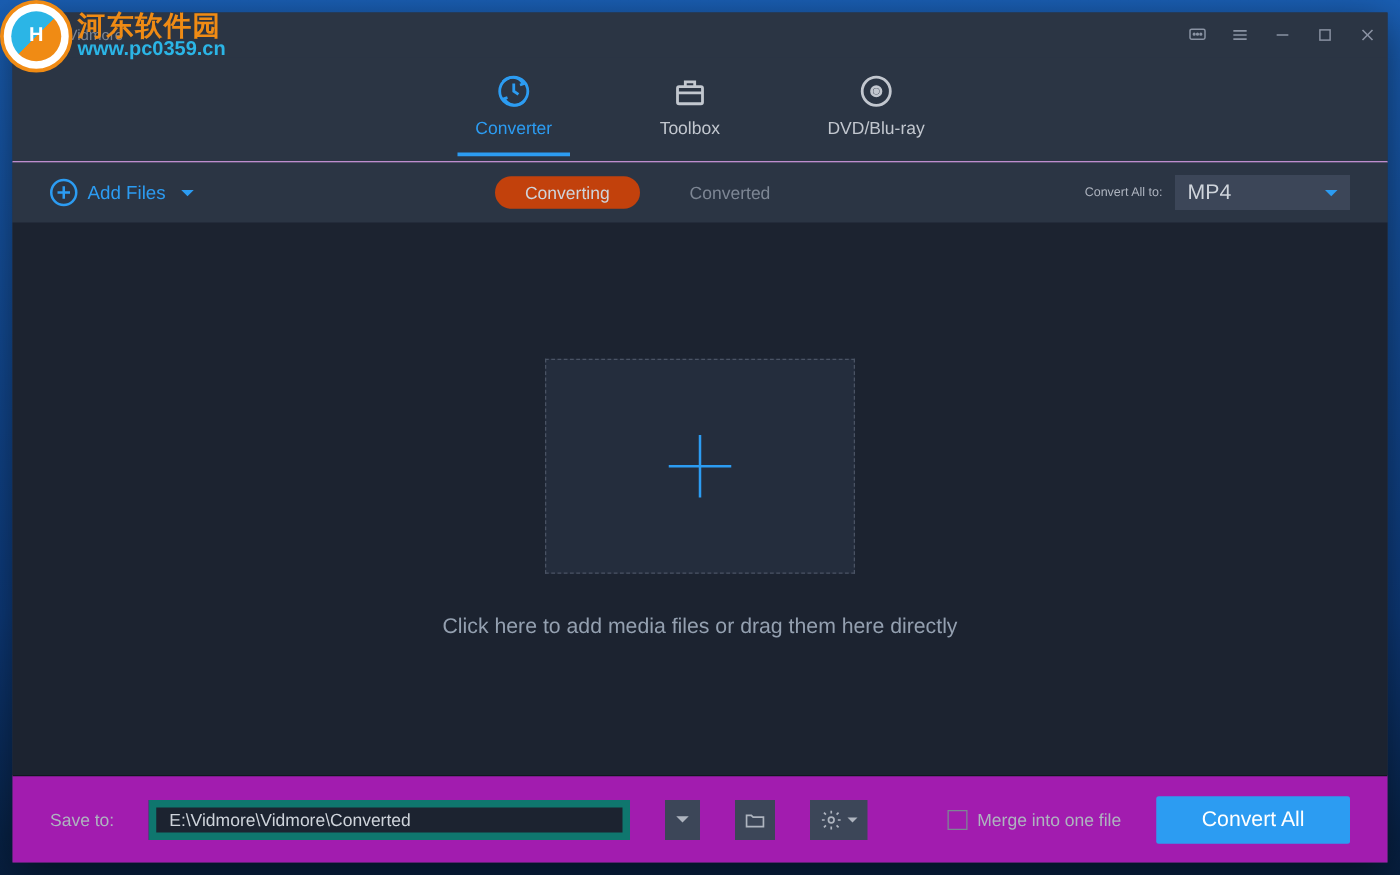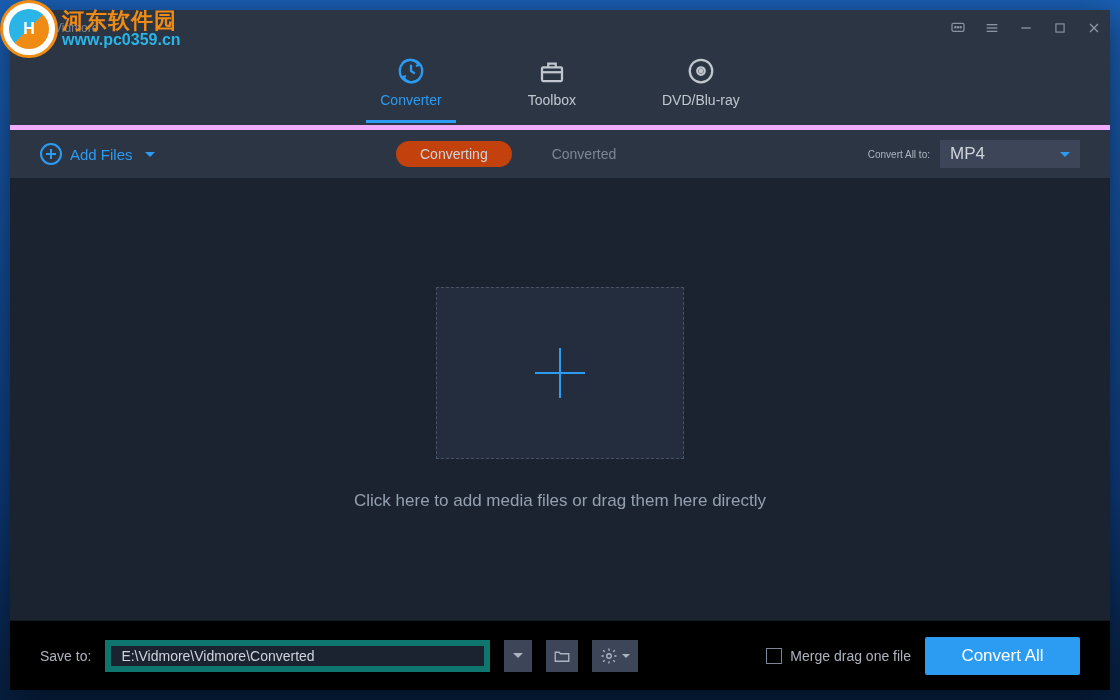--- a/index.html
+++ b/index.html
@@ -61,21 +61,21 @@
     }
 
     
     .topnav {
       height: 84px;
       display: flex;
       align-items: center;
       justify-content: center;
       gap: 58px;
       background: #2b3544;
-      border-bottom: 5px solid #f0abfc;
+      border-bottom: 1px solid #f0abfc;
     }
     .topnav-item {
       display: flex;
       flex-direction: column;
       align-items: center;
       gap: 6px;
       cursor: pointer;
       padding: 6px 14px 14px 14px;
       color: #c2c7cf;
       position: relative;
@@ -191,25 +191,25 @@
     .plus::before, .plus::after {
       content: ""; position: absolute; background: #2c9cf2;
     }
     .plus::before { left: 0; right: 0; top: 24px; height: 1.5px; }
     .plus::after { top: 0; bottom: 0; left: 24px; width: 1.5px; }
     .drop-text { color: #94a0b0; font-size: 17px; }
 
     
     .bottombar {
       height: 70px;
-      background: #000000;
+      background: #a21caf;
       border-top: 1px solid #111820;
       display: flex; align-items: center;
       padding: 0 30px;
-      gap: 14px;
+      gap: 28px;
     }
     .bottombar .lbl { color: #aeb4bf; font-size: 14px; }
     .path-box {
       width: 385px; height: 32px;
       background: #1c2330;
       border: 6px solid #0f766e;
       color: #cfd4db;
       display: flex; align-items: center;
       padding: 0 10px; font-size: 14px;
     }
@@ -390,21 +390,21 @@
     <div class="small-btn settings-btn">
       <svg width="18" height="18" viewBox="0 0 24 24" fill="none" stroke="currentColor" stroke-width="1.8">
           <circle cx="12" cy="12" r="3"></circle>
           <path d="M12 2v3M12 19v3M4.2 4.2l2.1 2.1M17.7 17.7l2.1 2.1M2 12h3M19 12h3M4.2 19.8l2.1-2.1M17.7 6.3l2.1-2.1"></path>
         </svg>
       <div class="dd2"></div>
     </div>
     <div class="spacer"></div>
     <div class="merge">
       <div class="checkbox"></div>
-      <span>Merge drag one file</span>
+      <span>Merge into one file</span>
     </div>
     <div class="convert-btn">Convert All</div>
   </div>
 
 </div>
 
 <div class="wm">
   <div class="wm-badge">
     <div class="wm-badge-inner">H</div>
   </div>

